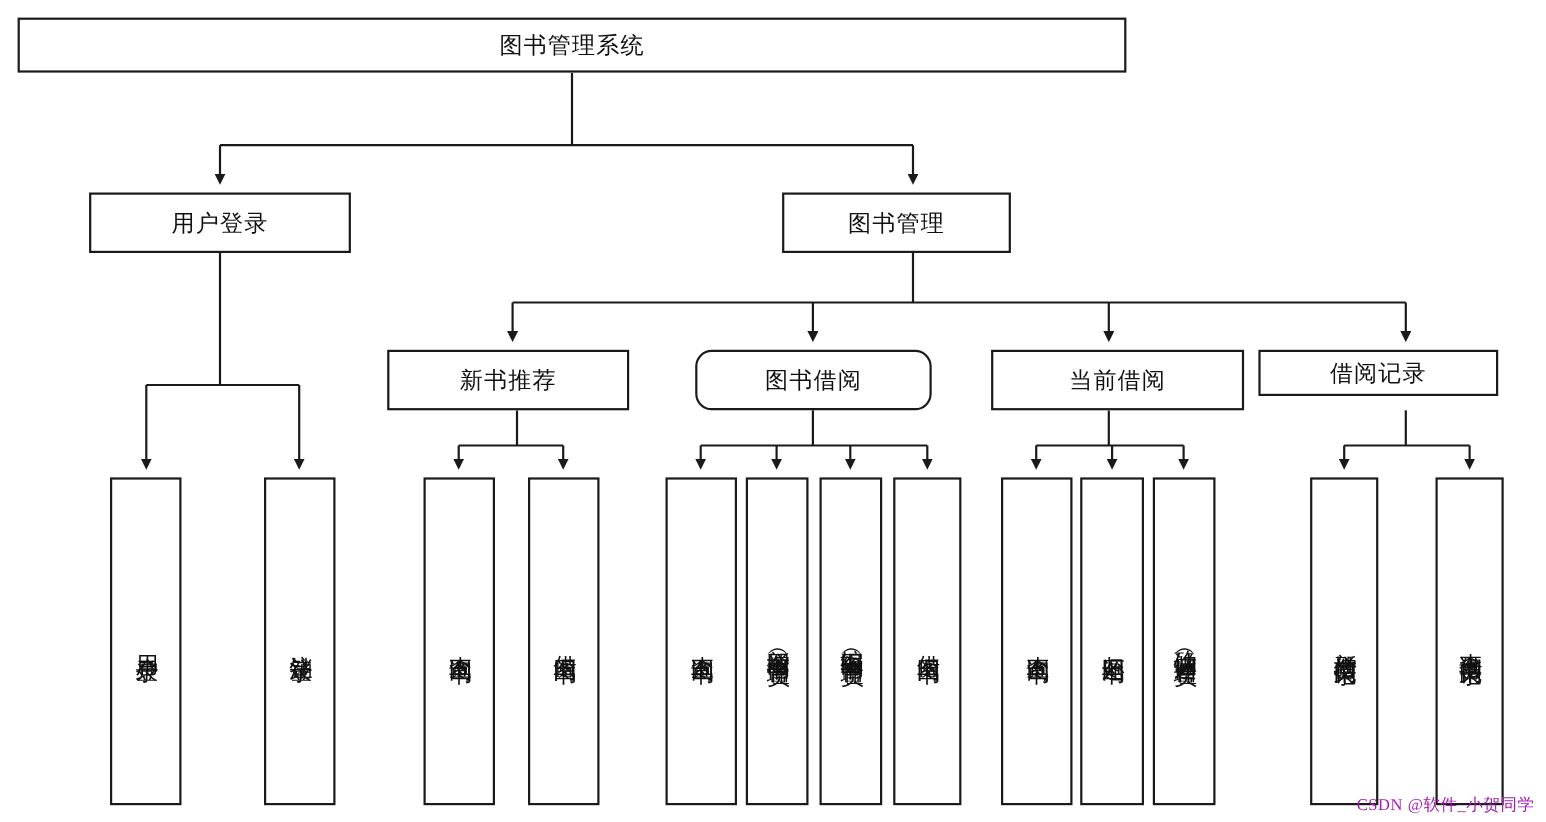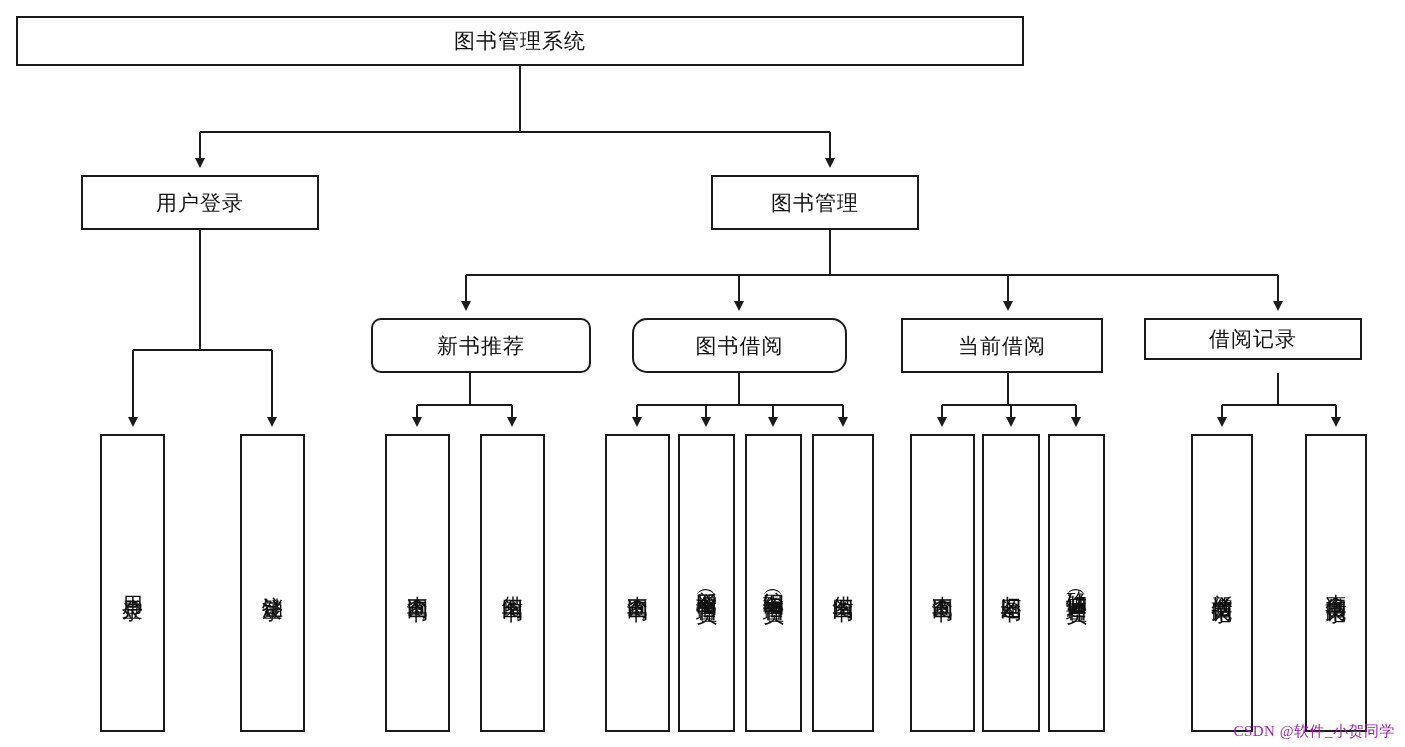--- a/index.html
+++ b/index.html
@@ -119,27 +119,27 @@
     <span class="txt">图书管理系统</span>
   </div>
 
   <div class="node horiz" style="left:81px; top:175px; width:238px; height:55px;">
     <span class="txt">用户登录</span>
   </div>
   <div class="node horiz" style="left:711px; top:175px; width:208px; height:55px;">
     <span class="txt">图书管理</span>
   </div>
 
-  <div class="node horiz" style="left:371px; top:318px; width:220px; height:55px;border-radius:10px;">
+  <div class="node horiz" style="left:352px; top:318px; width:220px; height:55px;">
     <span class="txt">新书推荐</span>
   </div>
   <div class="node horiz" style="left:632px; top:318px; width:215px; height:55px;border-radius:15px;">
     <span class="txt">图书借阅</span>
   </div>
-  <div class="node horiz" style="left:901px; top:318px; width:202px; height:55px;justify-content:center;">
+  <div class="node horiz" style="left:901px; top:318px; width:230px; height:55px;justify-content:center;">
     <span class="txt">当前借阅</span>
   </div>
   <div class="node horiz" style="left:1144px; top:318px; width:218px; height:42px;">
     <span class="txt">借阅记录</span>
   </div>
 
   <div class="node vert" style="left:100px; top:434px; width:65px; height:298px;">
     <span class="txt">用户登录</span>
   </div>
   <div class="node vert" style="left:240px; top:434px; width:65px; height:298px;">

